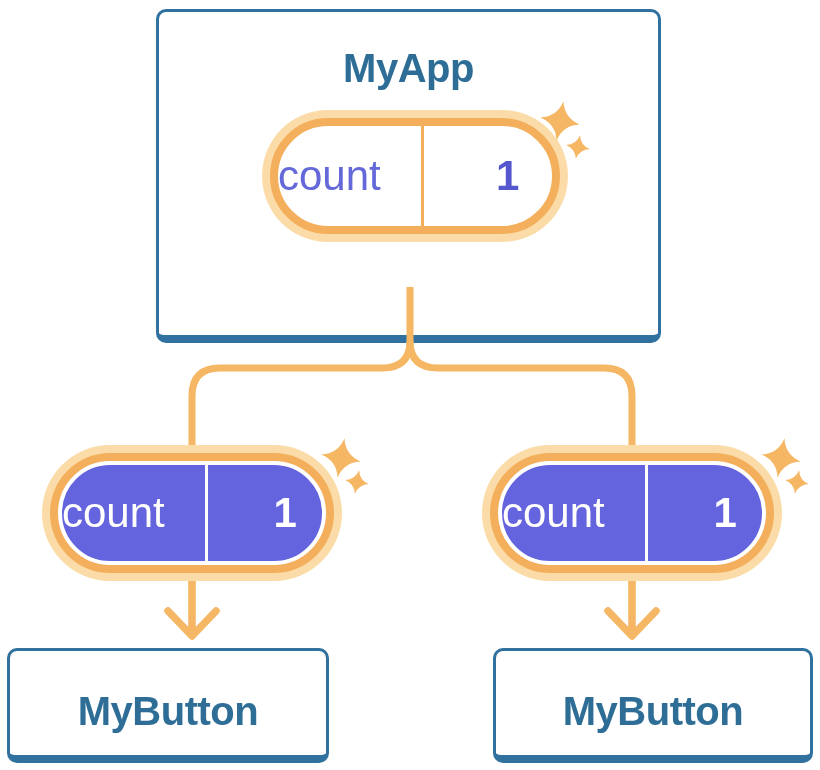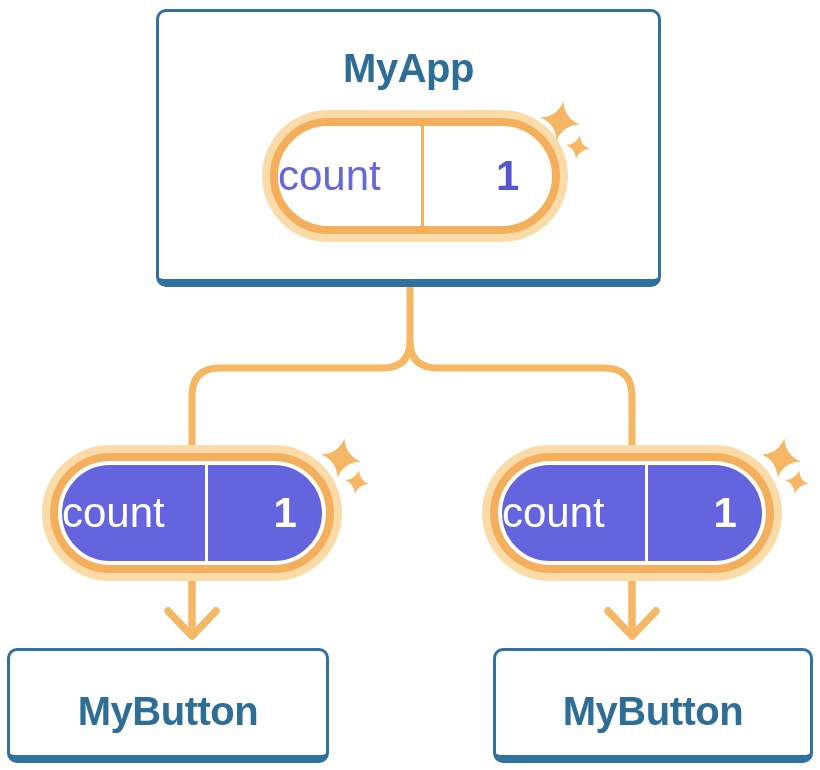--- a/index.html
+++ b/index.html
@@ -21,21 +21,21 @@
   }
   .card-title {
     position: absolute;
     left: 0; right: 0;
     text-align: center;
     font-size: 40px;
     font-weight: 700;
     color: var(--card-title, #2E6E96);
     letter-spacing: -0.5px;
   }
-  #root-card   { left: 156px; top: 9px;   width: 505px; height: 278px; padding-left: 16px; }
+  #root-card   { left: 156px; top: 9px;   width: 505px; height: 334px; padding-left: 16px; }
   #root-card .card-title { top: 34px; }
   #child-card-left  { left: 7px;   top: 648px; width: 322px; height: 115px; }
   #child-card-right { left: 493px; top: 648px; width: 320px; height: 115px; }
   #child-card-left .card-title, #child-card-right .card-title { top: 38px; }
 
   .overlay { position: absolute; left: 0; top: 0; pointer-events: none; }
 
   .pill {
     position: absolute;
     display: flex;

